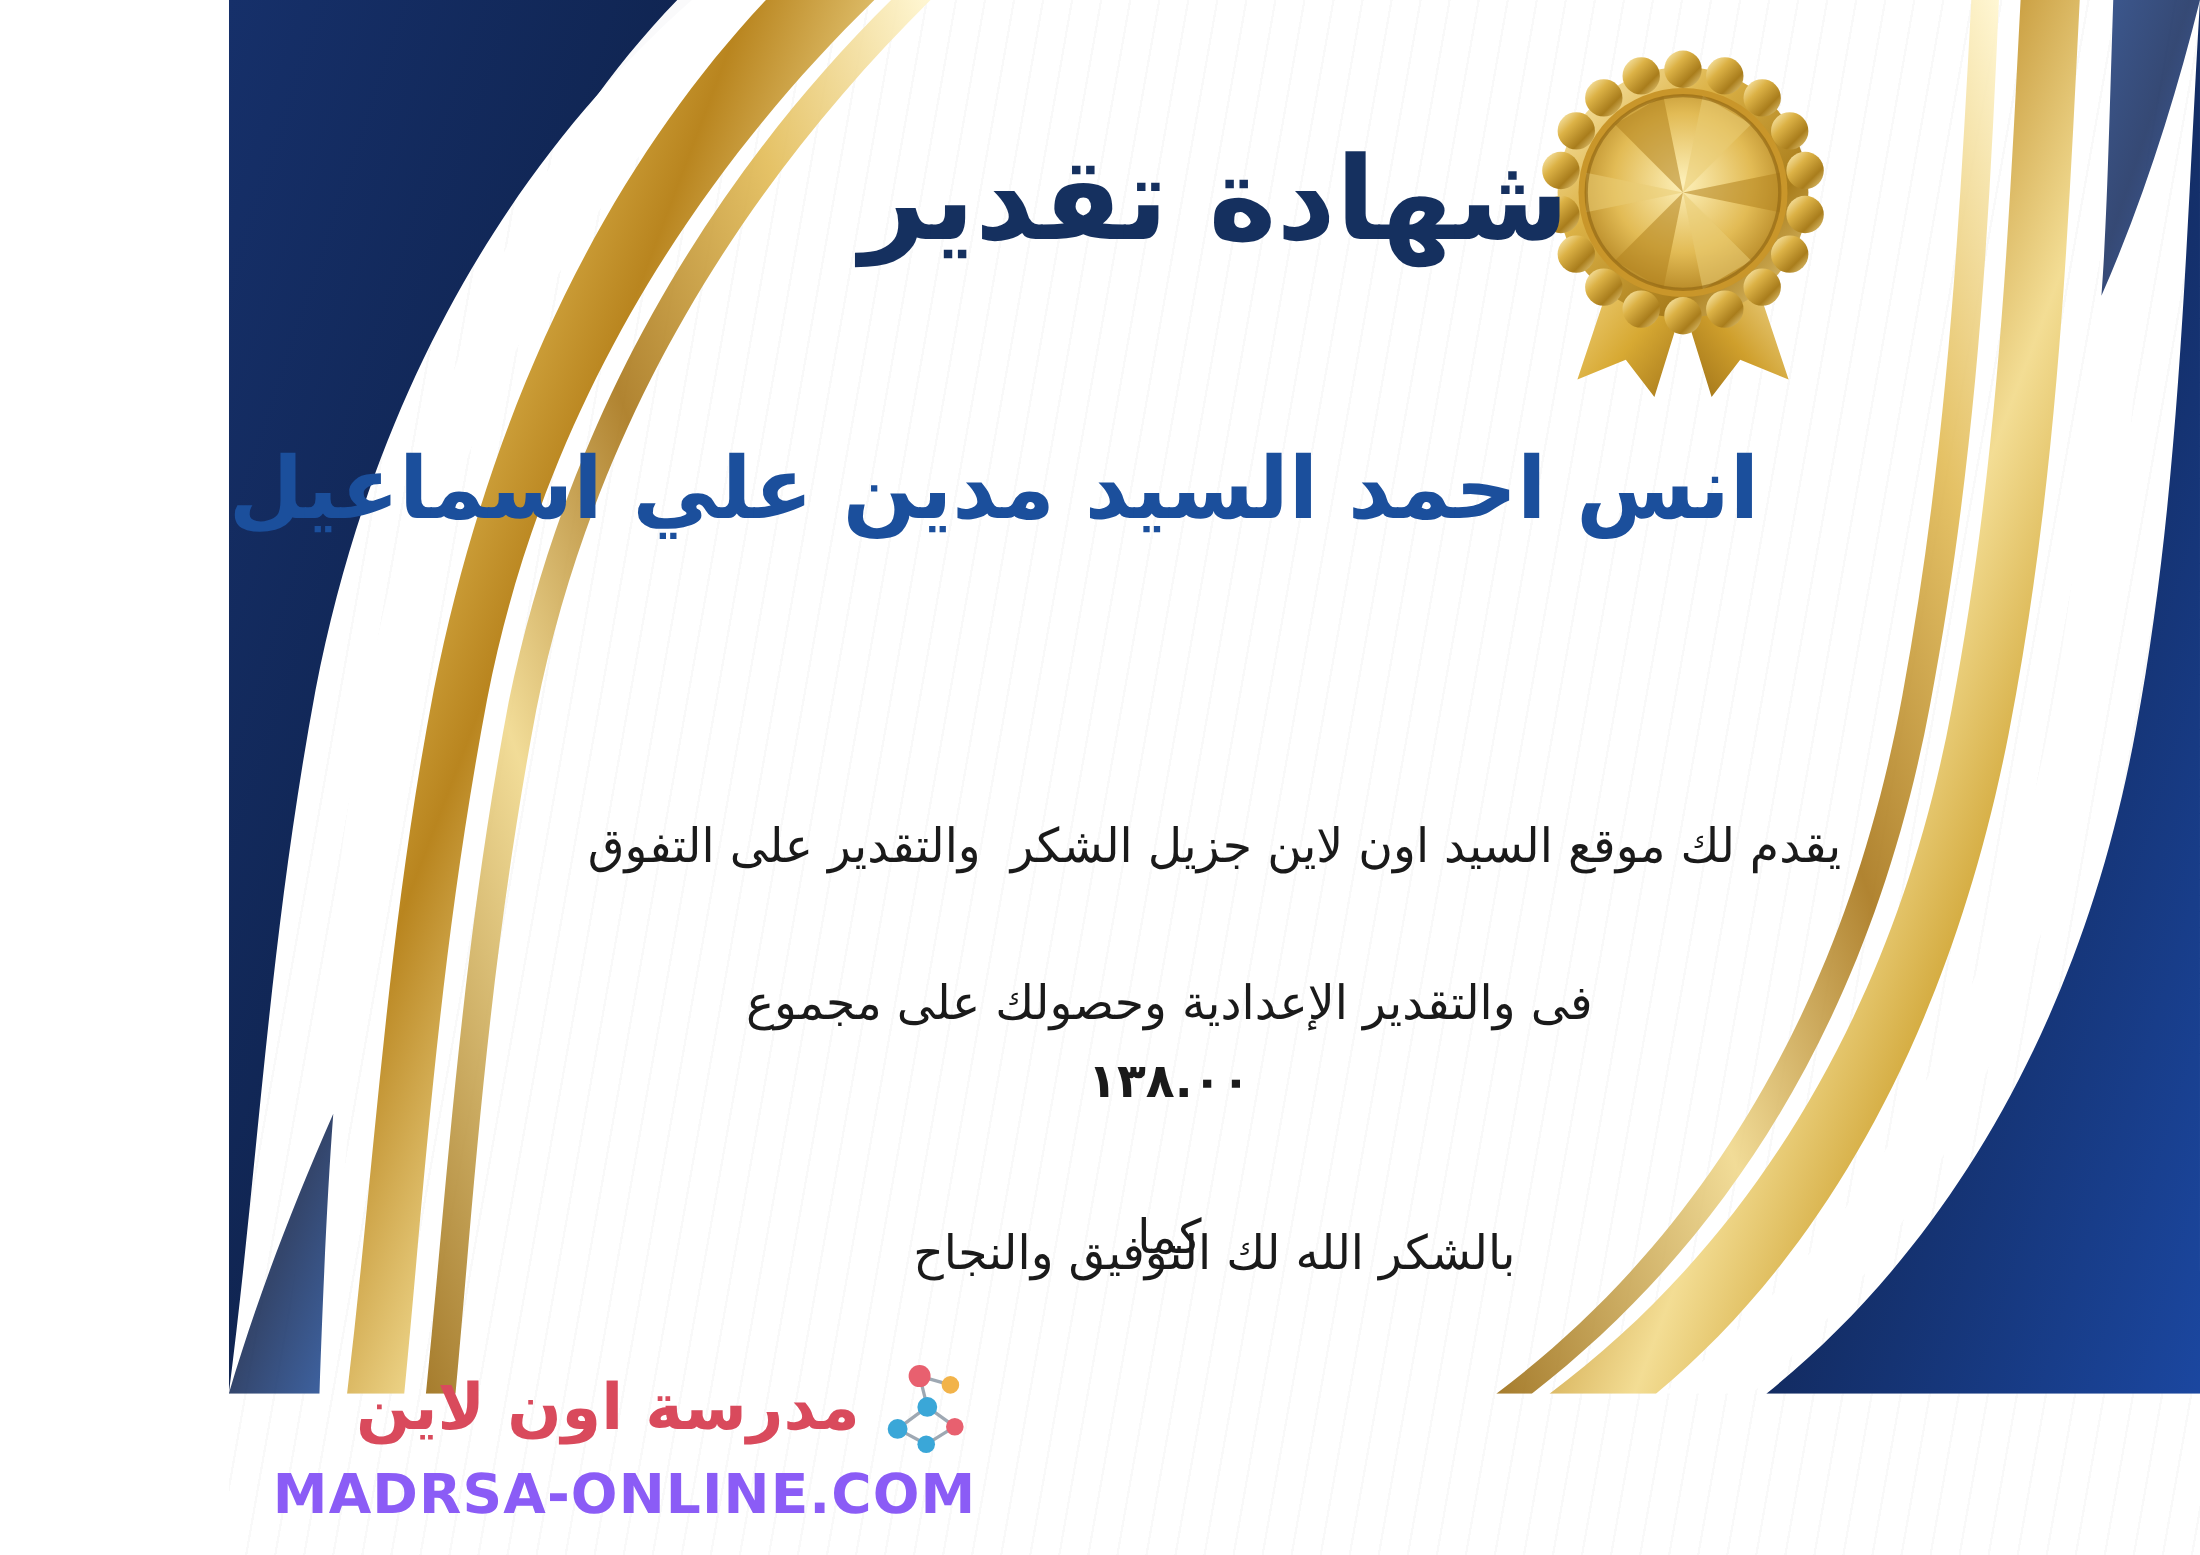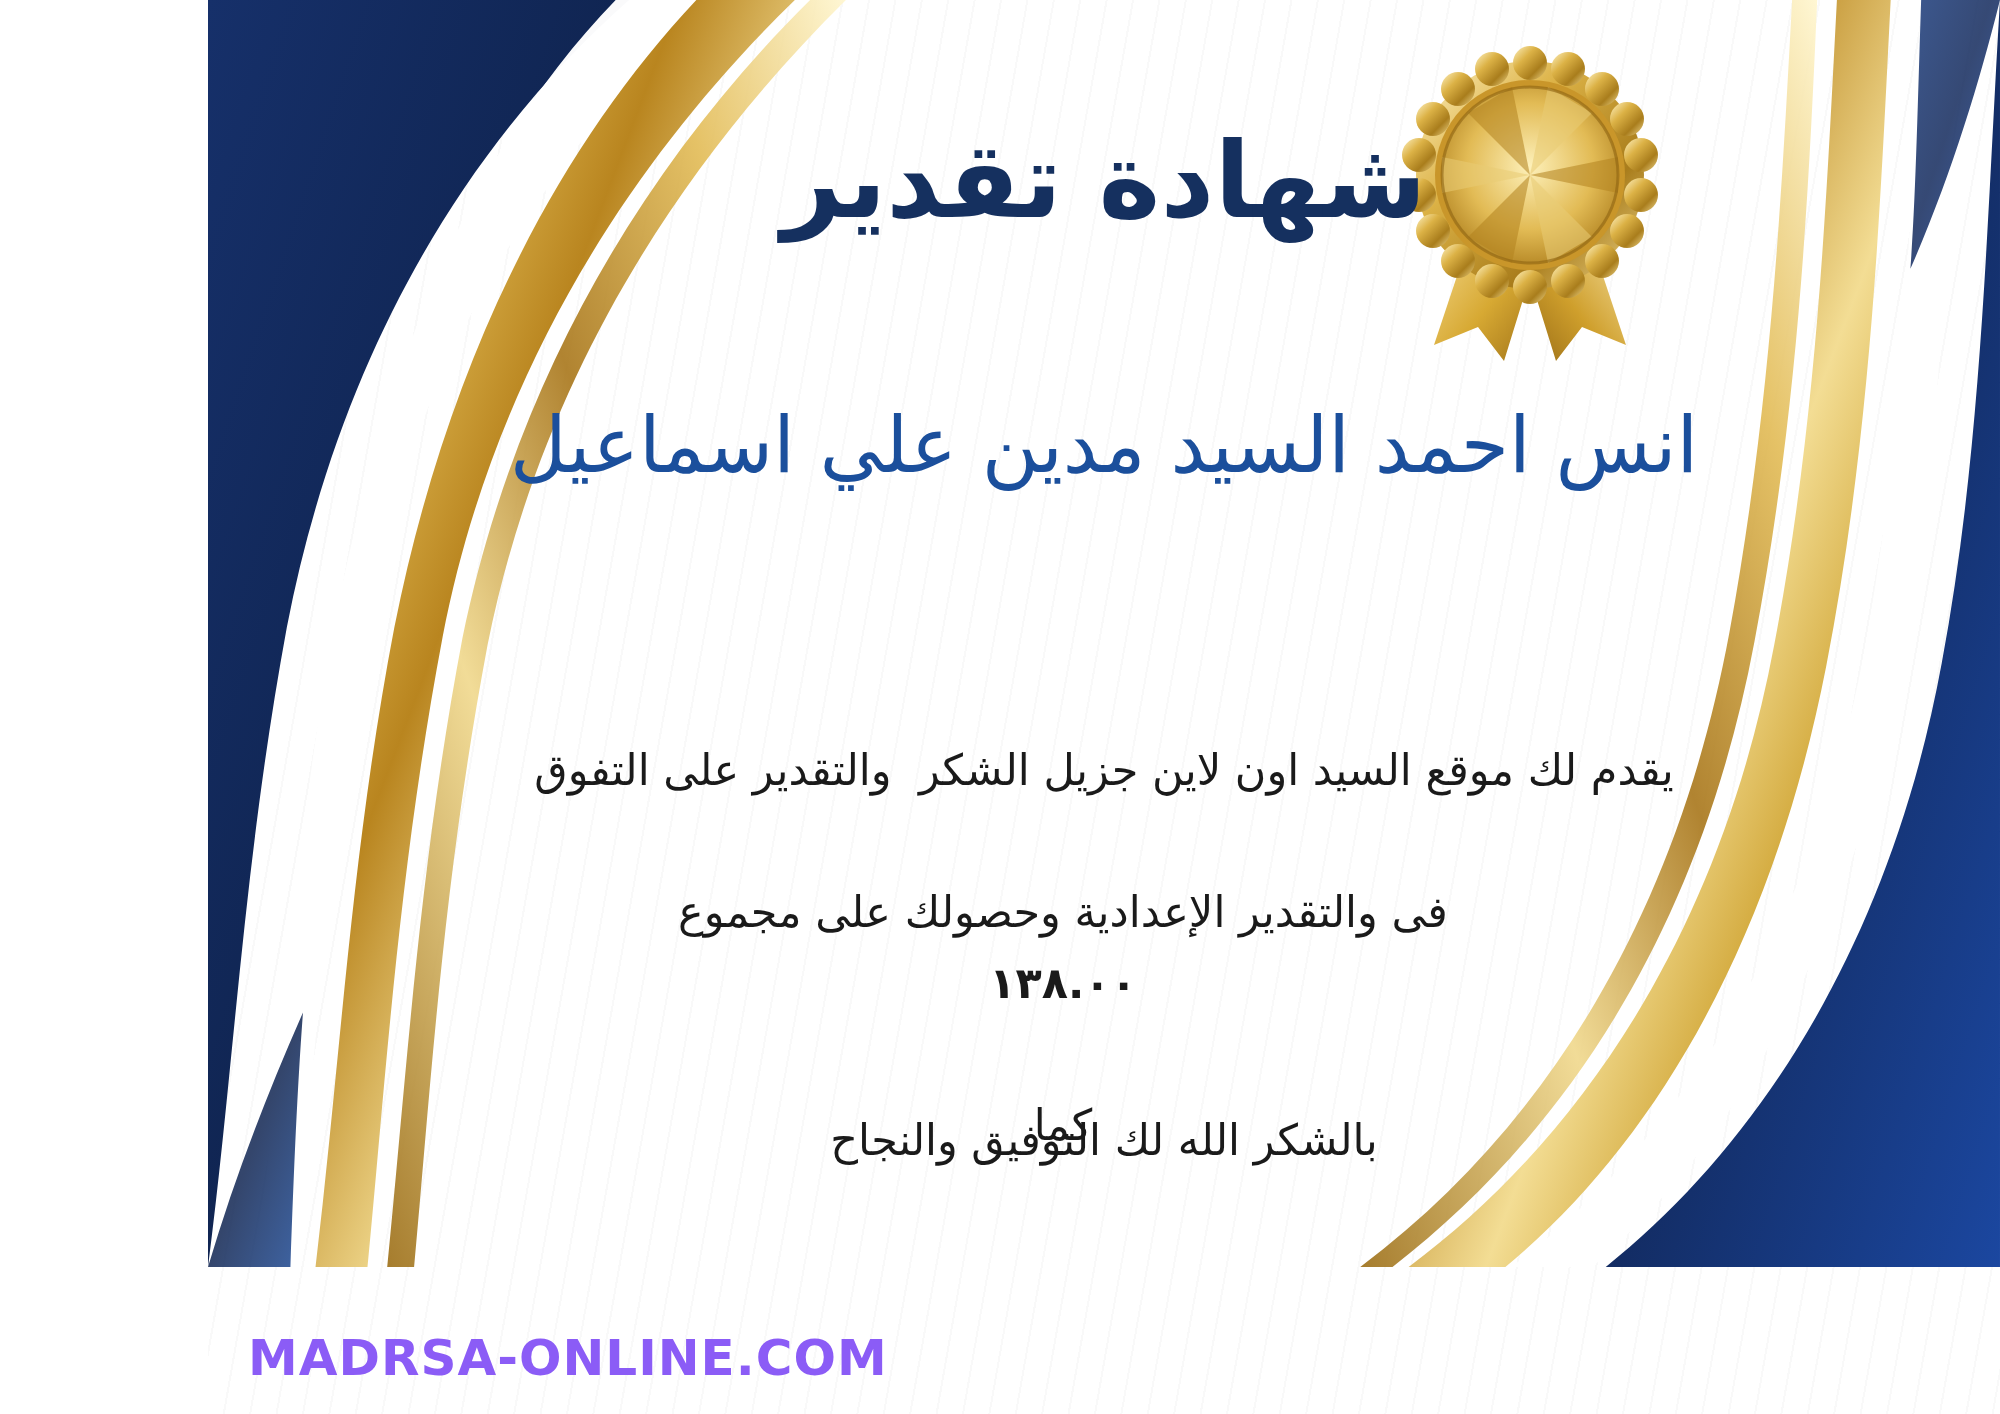--- a/index.html
+++ b/index.html
@@ -64,23 +64,23 @@
     letter-spacing: 0px;
     direction: rtl;
   }
 
   
   .recipient {
     position: absolute;
     top: 400px;
     left: 0;
     right: 0;
-    text-align: center;
+    text-align: left;
     font-size: 78px;
-    font-weight: 400;
+    font-weight: 700;
     color: #1b4f9c;
     direction: rtl;
   }
 
   
   .body-text {
     position: absolute;
     top: 735px;
     left: 90px;
     right: 90px;
@@ -292,16 +292,35 @@
       <span>فى والتقدير الإعدادية وحصولك على مجموع</span>
       <span class="score">١٣٨.٠٠</span>
       &nbsp;&nbsp;
       <span>كما</span>
     </span>
   </div>
 
   <div class="closing">بالشكر الله لك التوفيق  والنجاح</div>
 
   <div class="footer-logo">
+    <div class="footer-logo-row">
+      <svg class="brand-mark" viewBox="0 0 92 92" xmlns="http://www.w3.org/2000/svg">
+        <g stroke="#8e9aa6" stroke-width="3" fill="none" opacity="0.85">
+          <line x1="20" y1="66" x2="47" y2="46"></line>
+          <line x1="47" y1="46" x2="72" y2="64"></line>
+          <line x1="47" y1="46" x2="40" y2="18"></line>
+          <line x1="40" y1="18" x2="68" y2="26"></line>
+          <line x1="20" y1="66" x2="46" y2="80"></line>
+          <line x1="46" y1="80" x2="72" y2="64"></line>
+        </g>
+        <circle cx="40" cy="18" r="10" fill="#e8606f"></circle>
+        <circle cx="68" cy="26" r="8" fill="#f2b34a"></circle>
+        <circle cx="47" cy="46" r="9" fill="#3aa7d8"></circle>
+        <circle cx="20" cy="66" r="9" fill="#3aa7d8"></circle>
+        <circle cx="72" cy="64" r="8" fill="#e8606f"></circle>
+        <circle cx="46" cy="80" r="8" fill="#3aa7d8"></circle>
+      </svg>
+      <div class="brand-ar">مدرسة اون لاين</div>
+    </div>
     <div class="brand-url">MADRSA-ONLINE.COM</div>
   </div>
 
 </div>
 
 </body></html>

